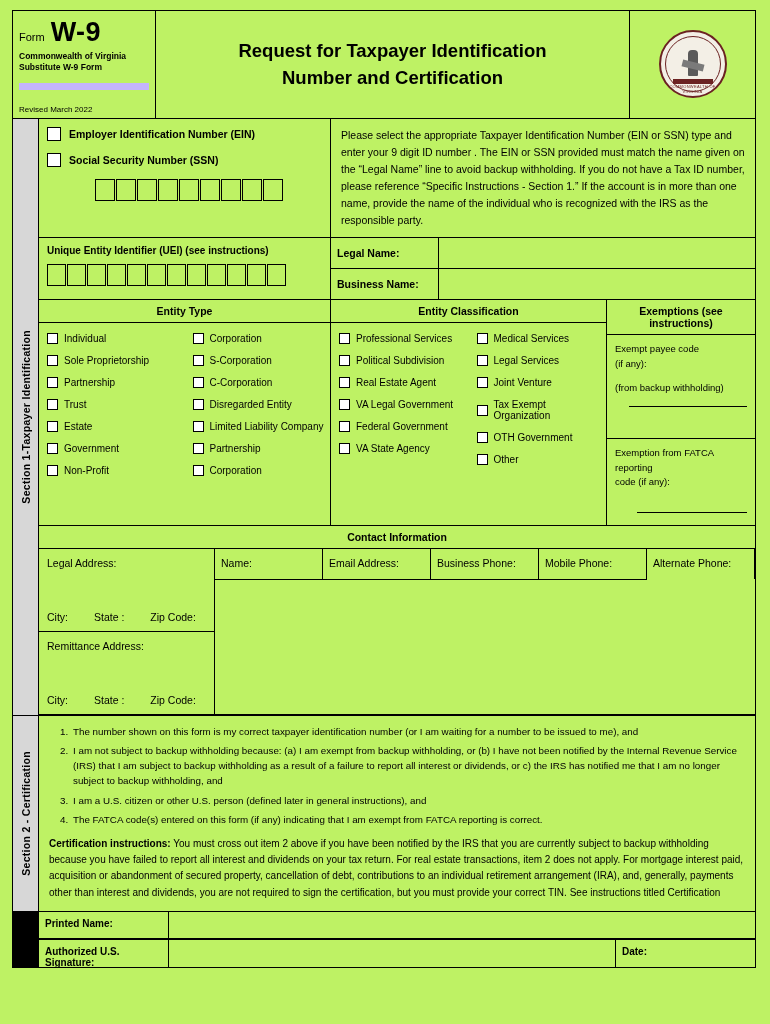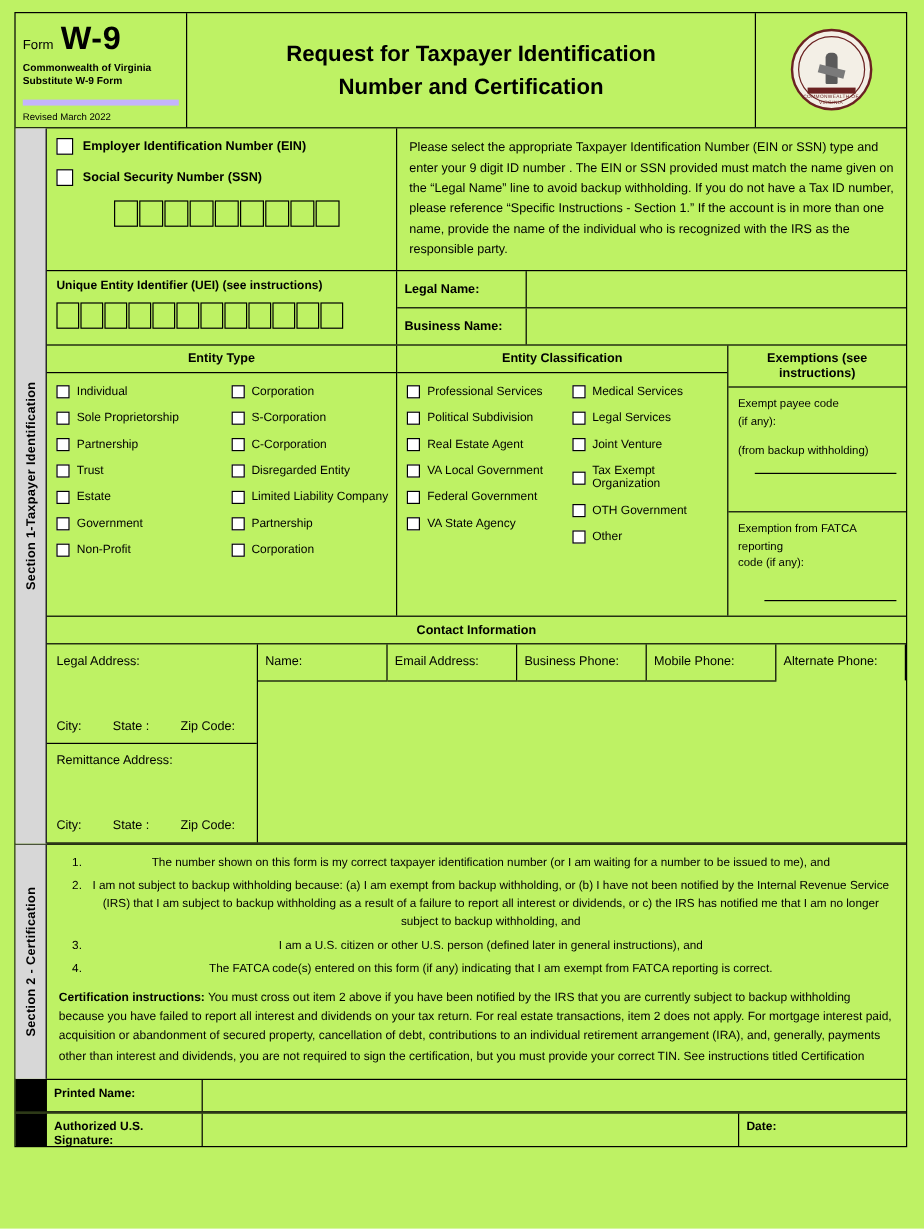--- a/index.html
+++ b/index.html
@@ -50,22 +50,22 @@
   }
   .hdr-sub {
     font-size: 8.5px;
     font-weight: bold;
     line-height: 1.35;
     margin-top: 3px;
   }
   .hdr-rev {
     font-size: 8px;
     margin-top: 9px;
-    border-top: 5px solid #c4b5fd;
-    padding-top: 5px;
+    border-top: 7px solid #c4b5fd;
+    padding-top: 15px;
   }
   .hdr-center {
     flex: 1;
     display: flex;
     flex-direction: column;
     align-items: center;
     justify-content: center;
     padding: 6px 4px;
   }
   .hdr-title {
@@ -378,21 +378,20 @@
   
   .cert-body {
     padding: 8px 10px 10px 10px;
     font-size: 9.8px;
     line-height: 1.55;
   }
   .cert-body .lead { margin-bottom: 4px; }
   .cert-list {
     margin: 0 0 0 4px;
     padding-left: 18px;
-    text-align: center;
   }
   .cert-list li {
     margin-bottom: 4px;
     padding-left: 2px;
   }
   .cert-instr {
     margin-top: 9px;
     font-size: 10px;
     line-height: 1.62;
   }
@@ -602,21 +601,21 @@
                 <div class="opt">
                     <span class="chk"></span>
                     <span>Political Subdivision</span>
                   </div>
                 <div class="opt">
                     <span class="chk"></span>
                     <span>Real Estate Agent</span>
                   </div>
                 <div class="opt">
                     <span class="chk"></span>
-                    <span>VA Local Government</span>
+                    <span>VA Legal Government</span>
                   </div>
                 <div class="opt">
                     <span class="chk"></span>
                     <span>Federal Government</span>
                   </div>
                 <div class="opt">
                     <span class="chk"></span>
                     <span>VA State Agency</span>
                   </div>
               </div>

